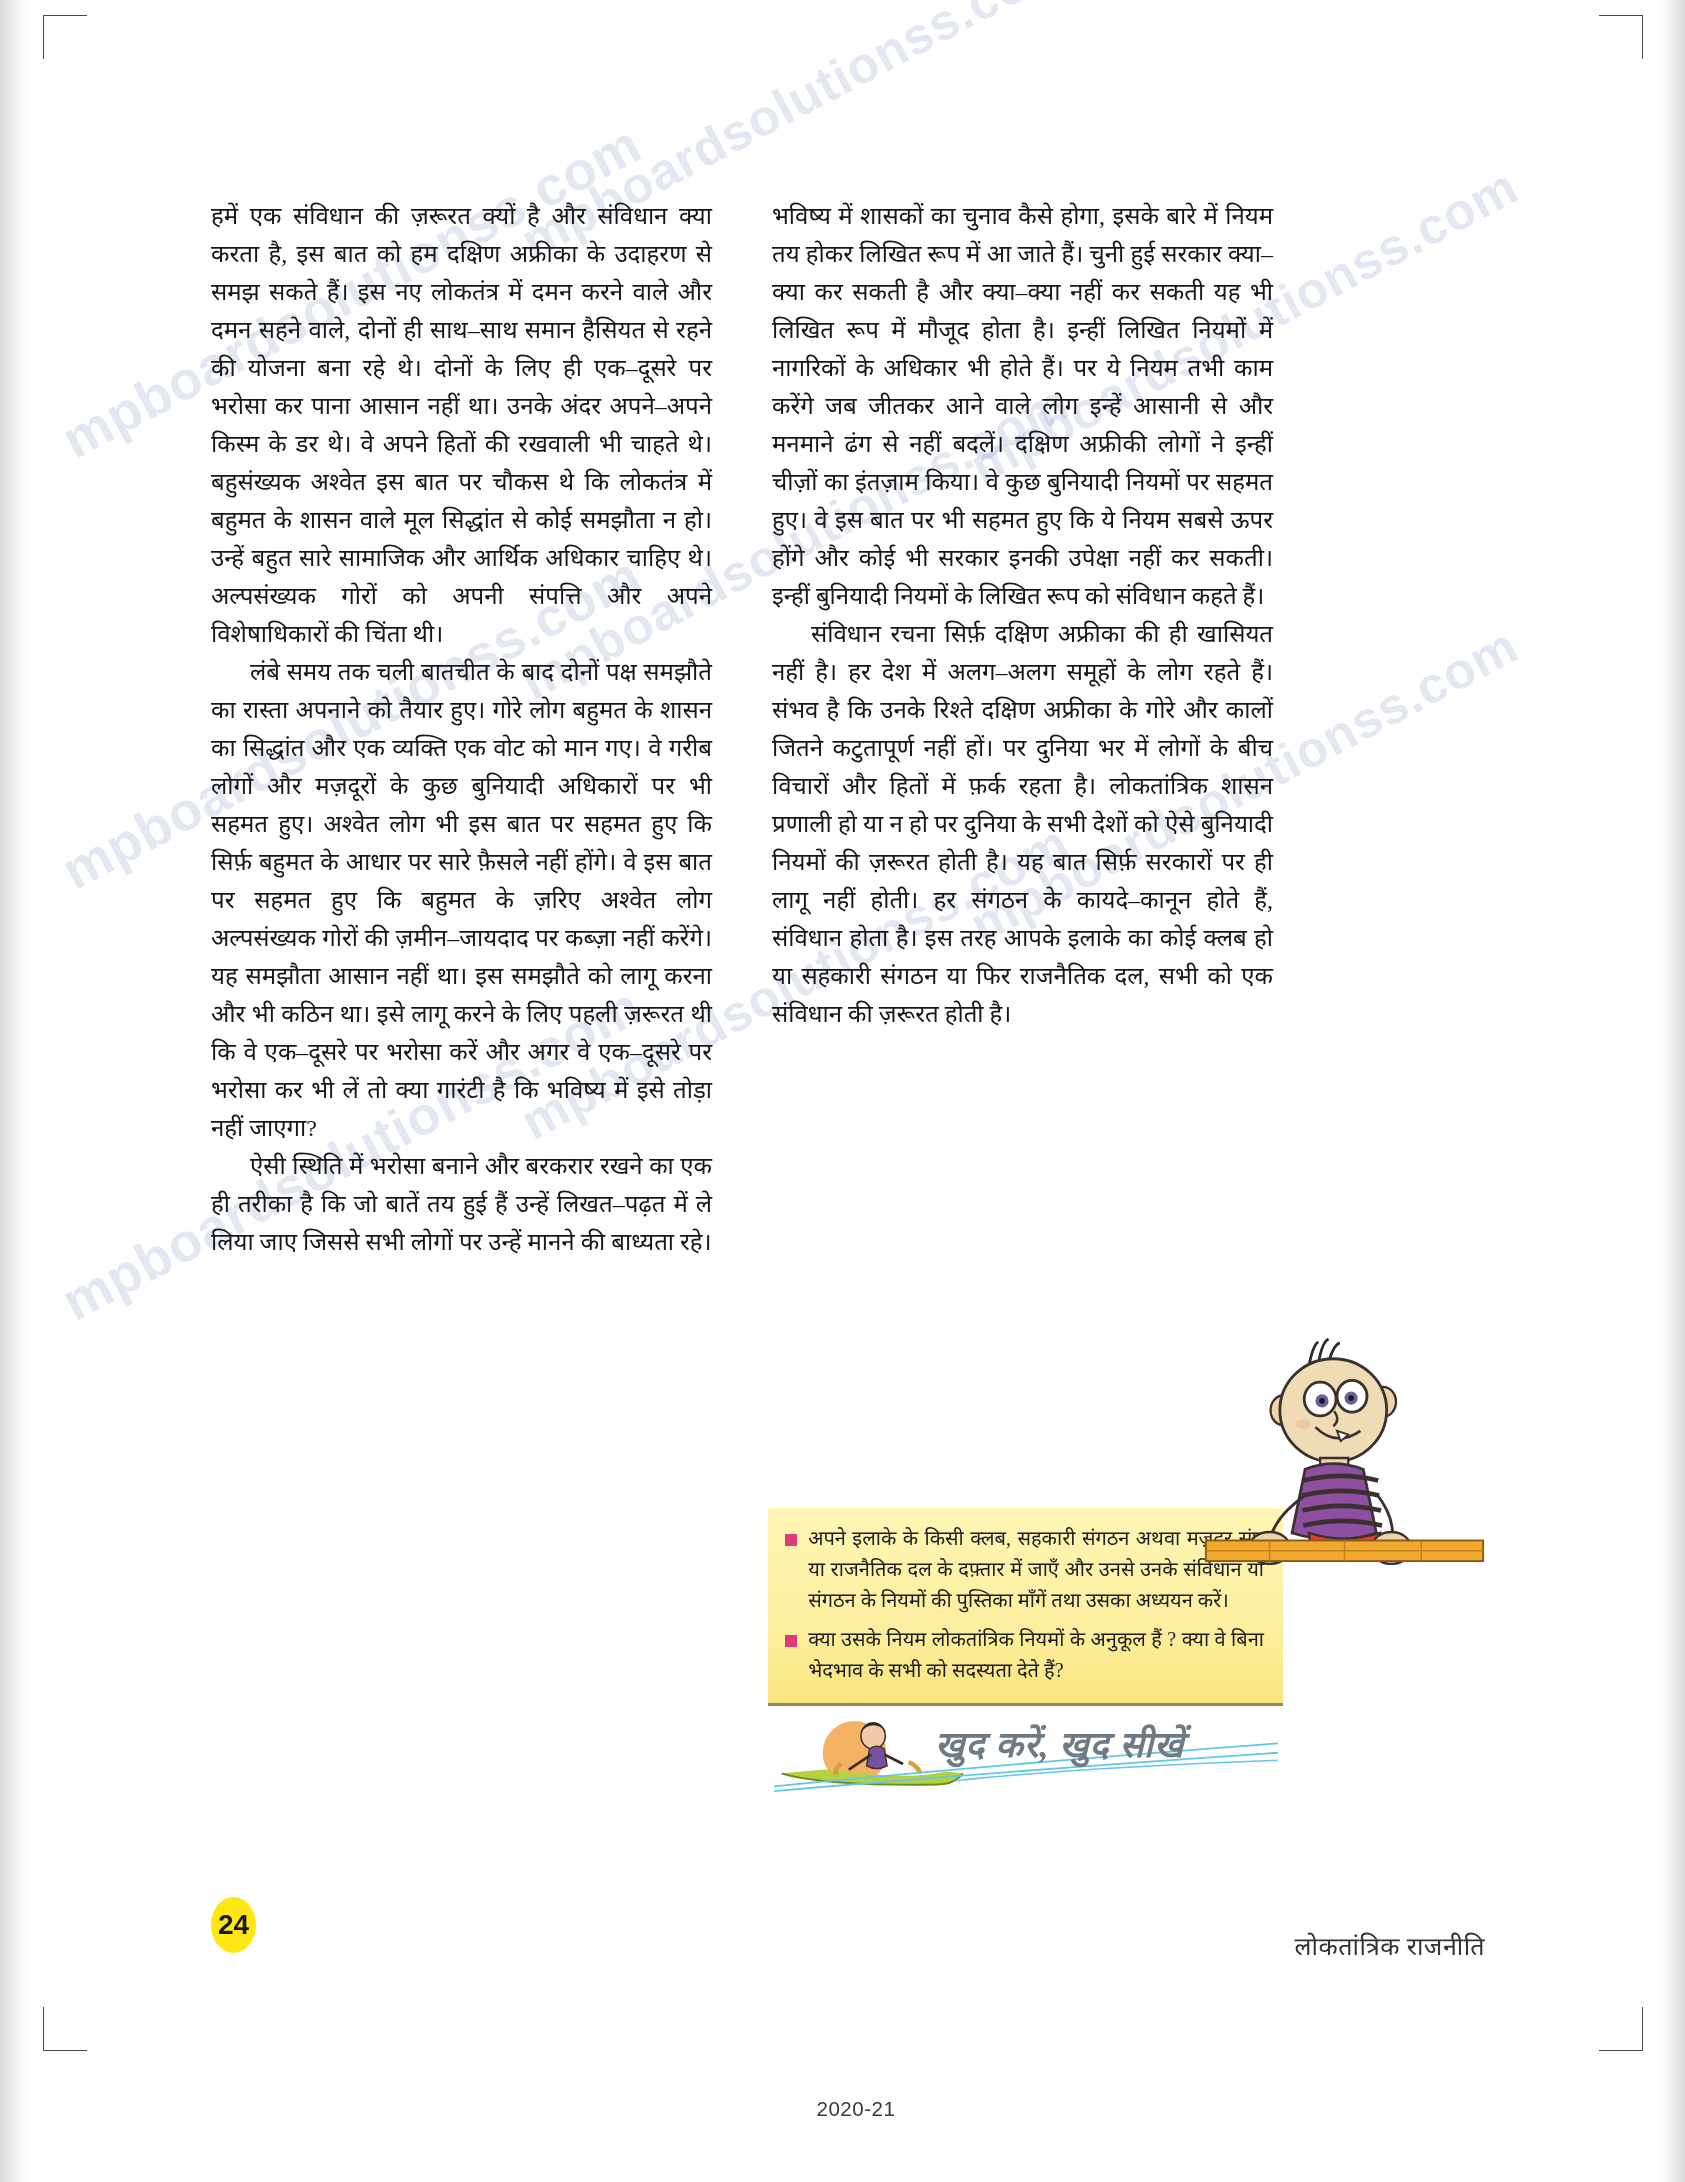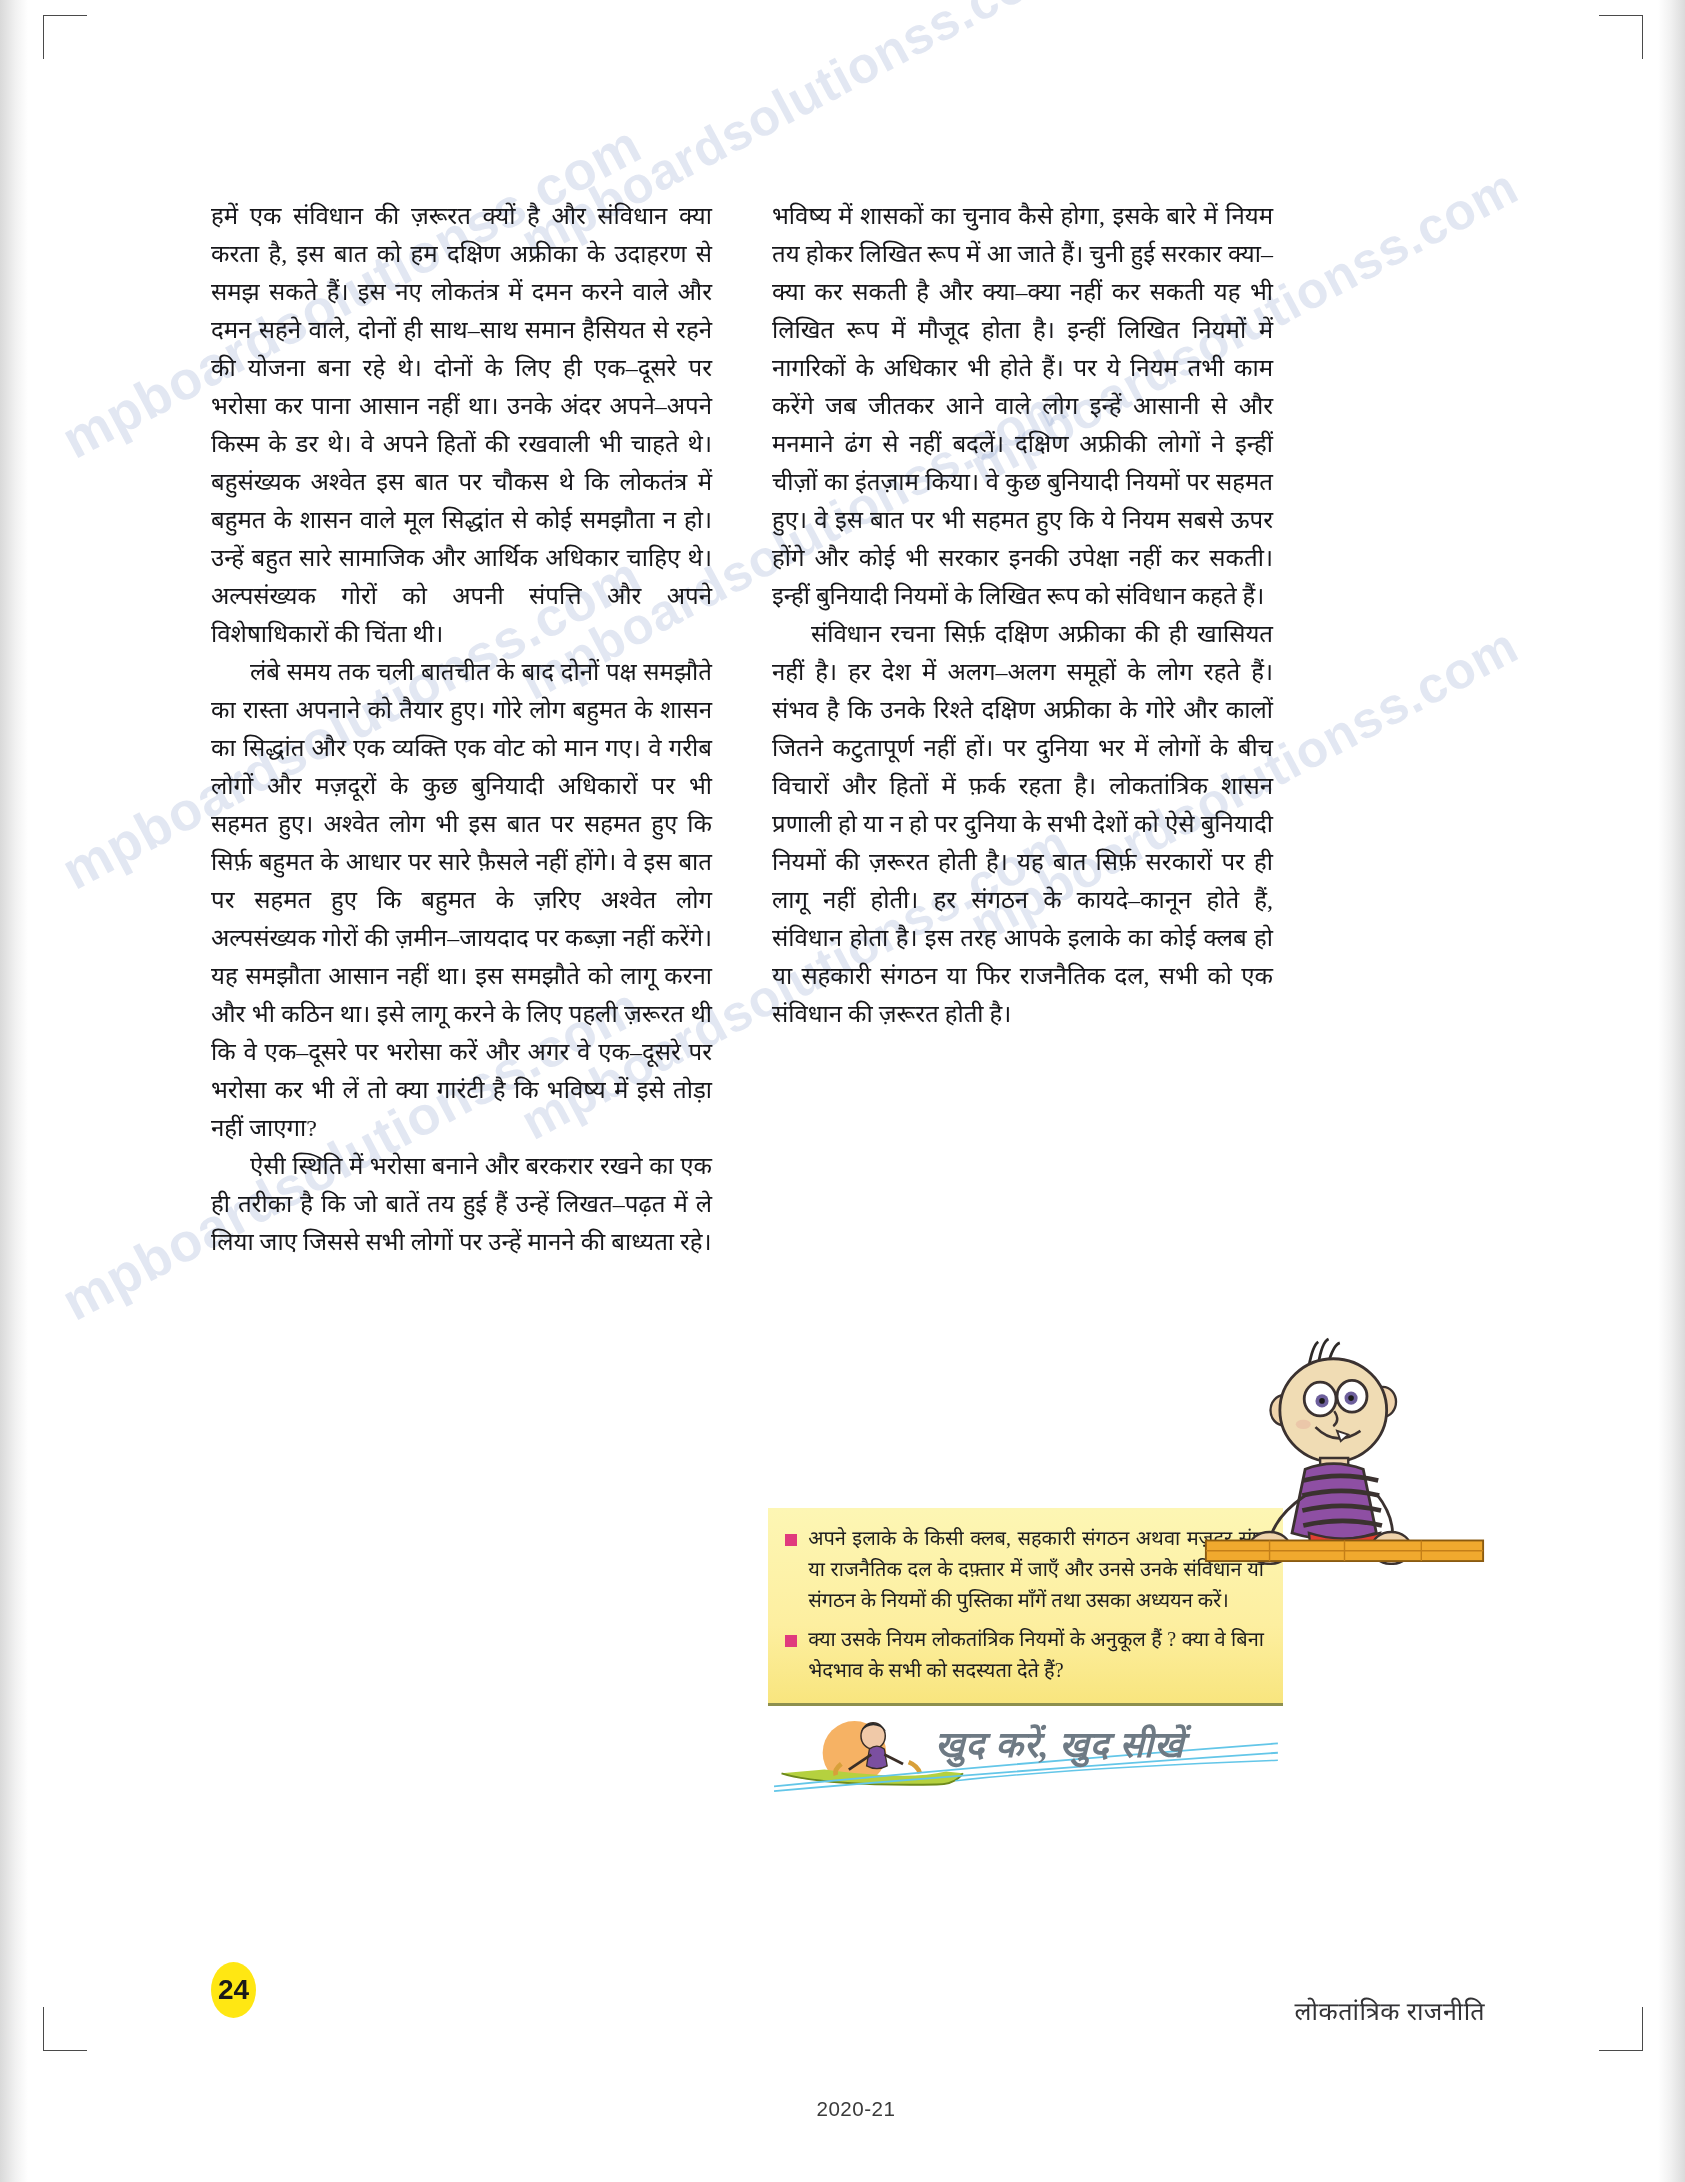--- a/index.html
+++ b/index.html
@@ -174,21 +174,21 @@
     font-size: 20px;
     line-height: 31px;
     color: #1d1d1f;
     text-align: justify;
   }
 
   
   #page-footer {
     position: absolute;
     left: 211px;
-    top: 1953px;
+    top: 1888px;
     width: 1274px;
     display: flex;
     align-items: center;
     justify-content: space-between;
   }
   #page-number-badge {
     width: 45px;
     height: 56px;
     border-radius: 50%;
     background: #ffe713;

